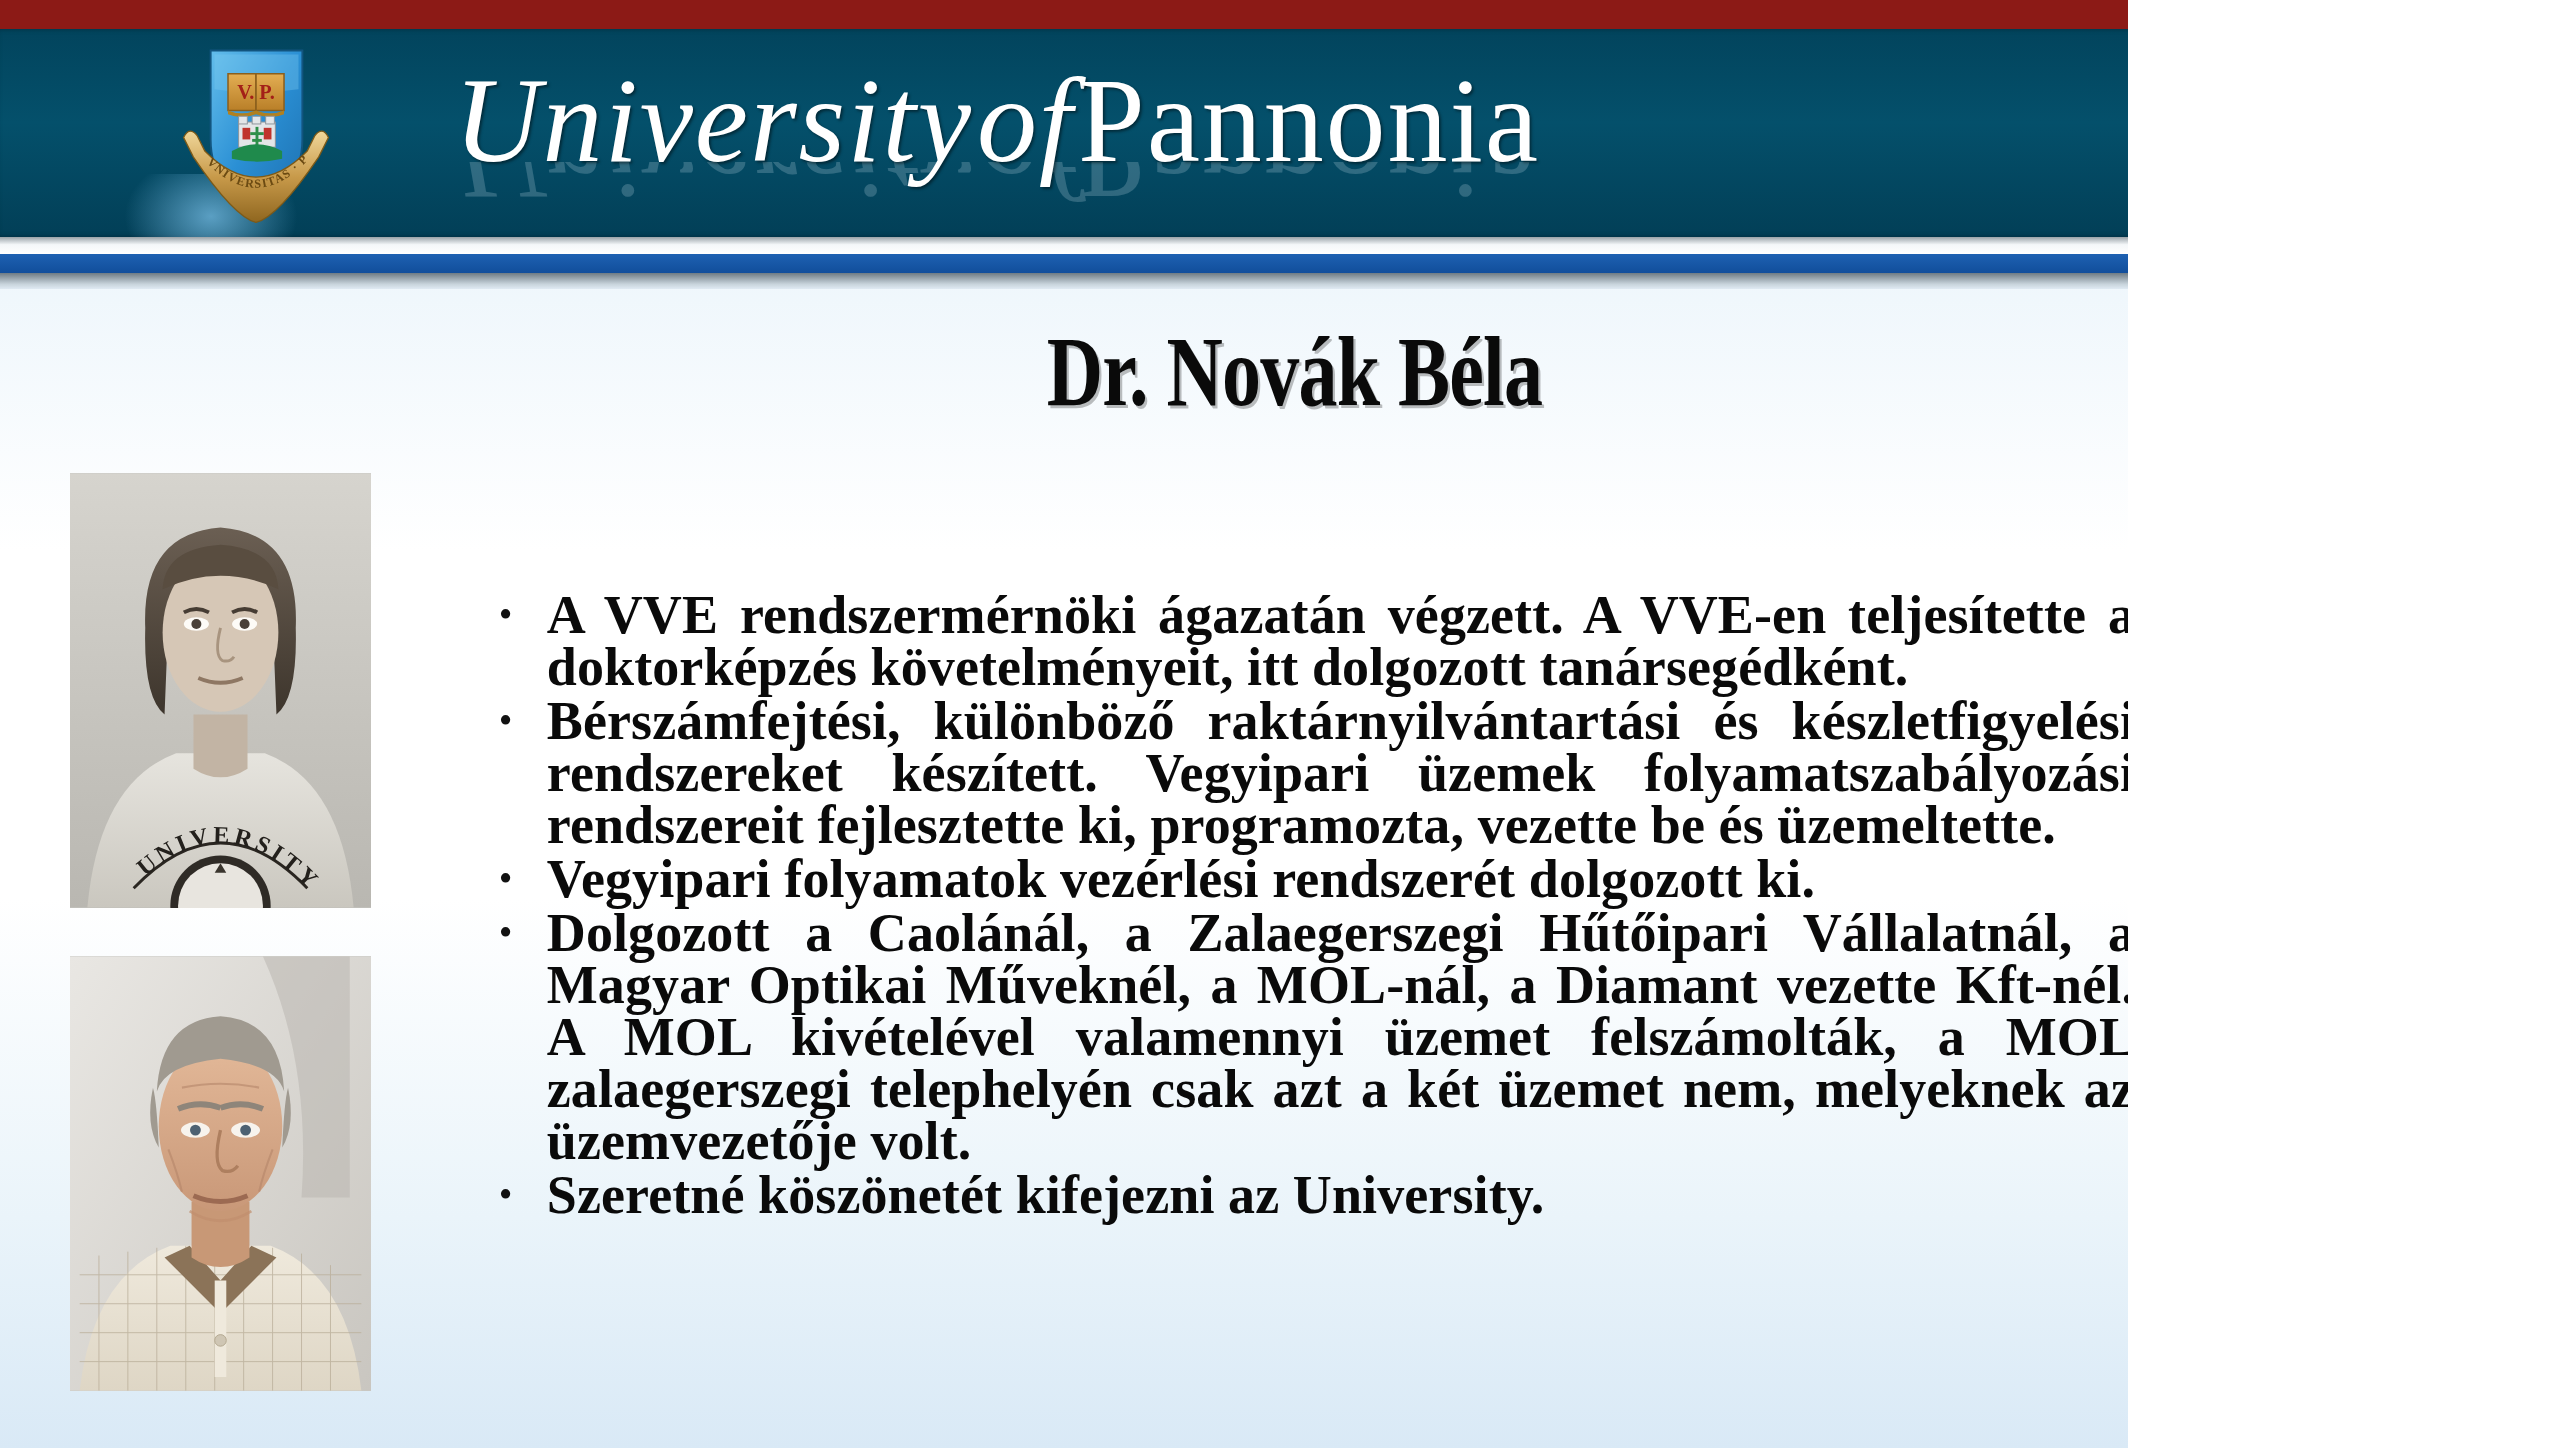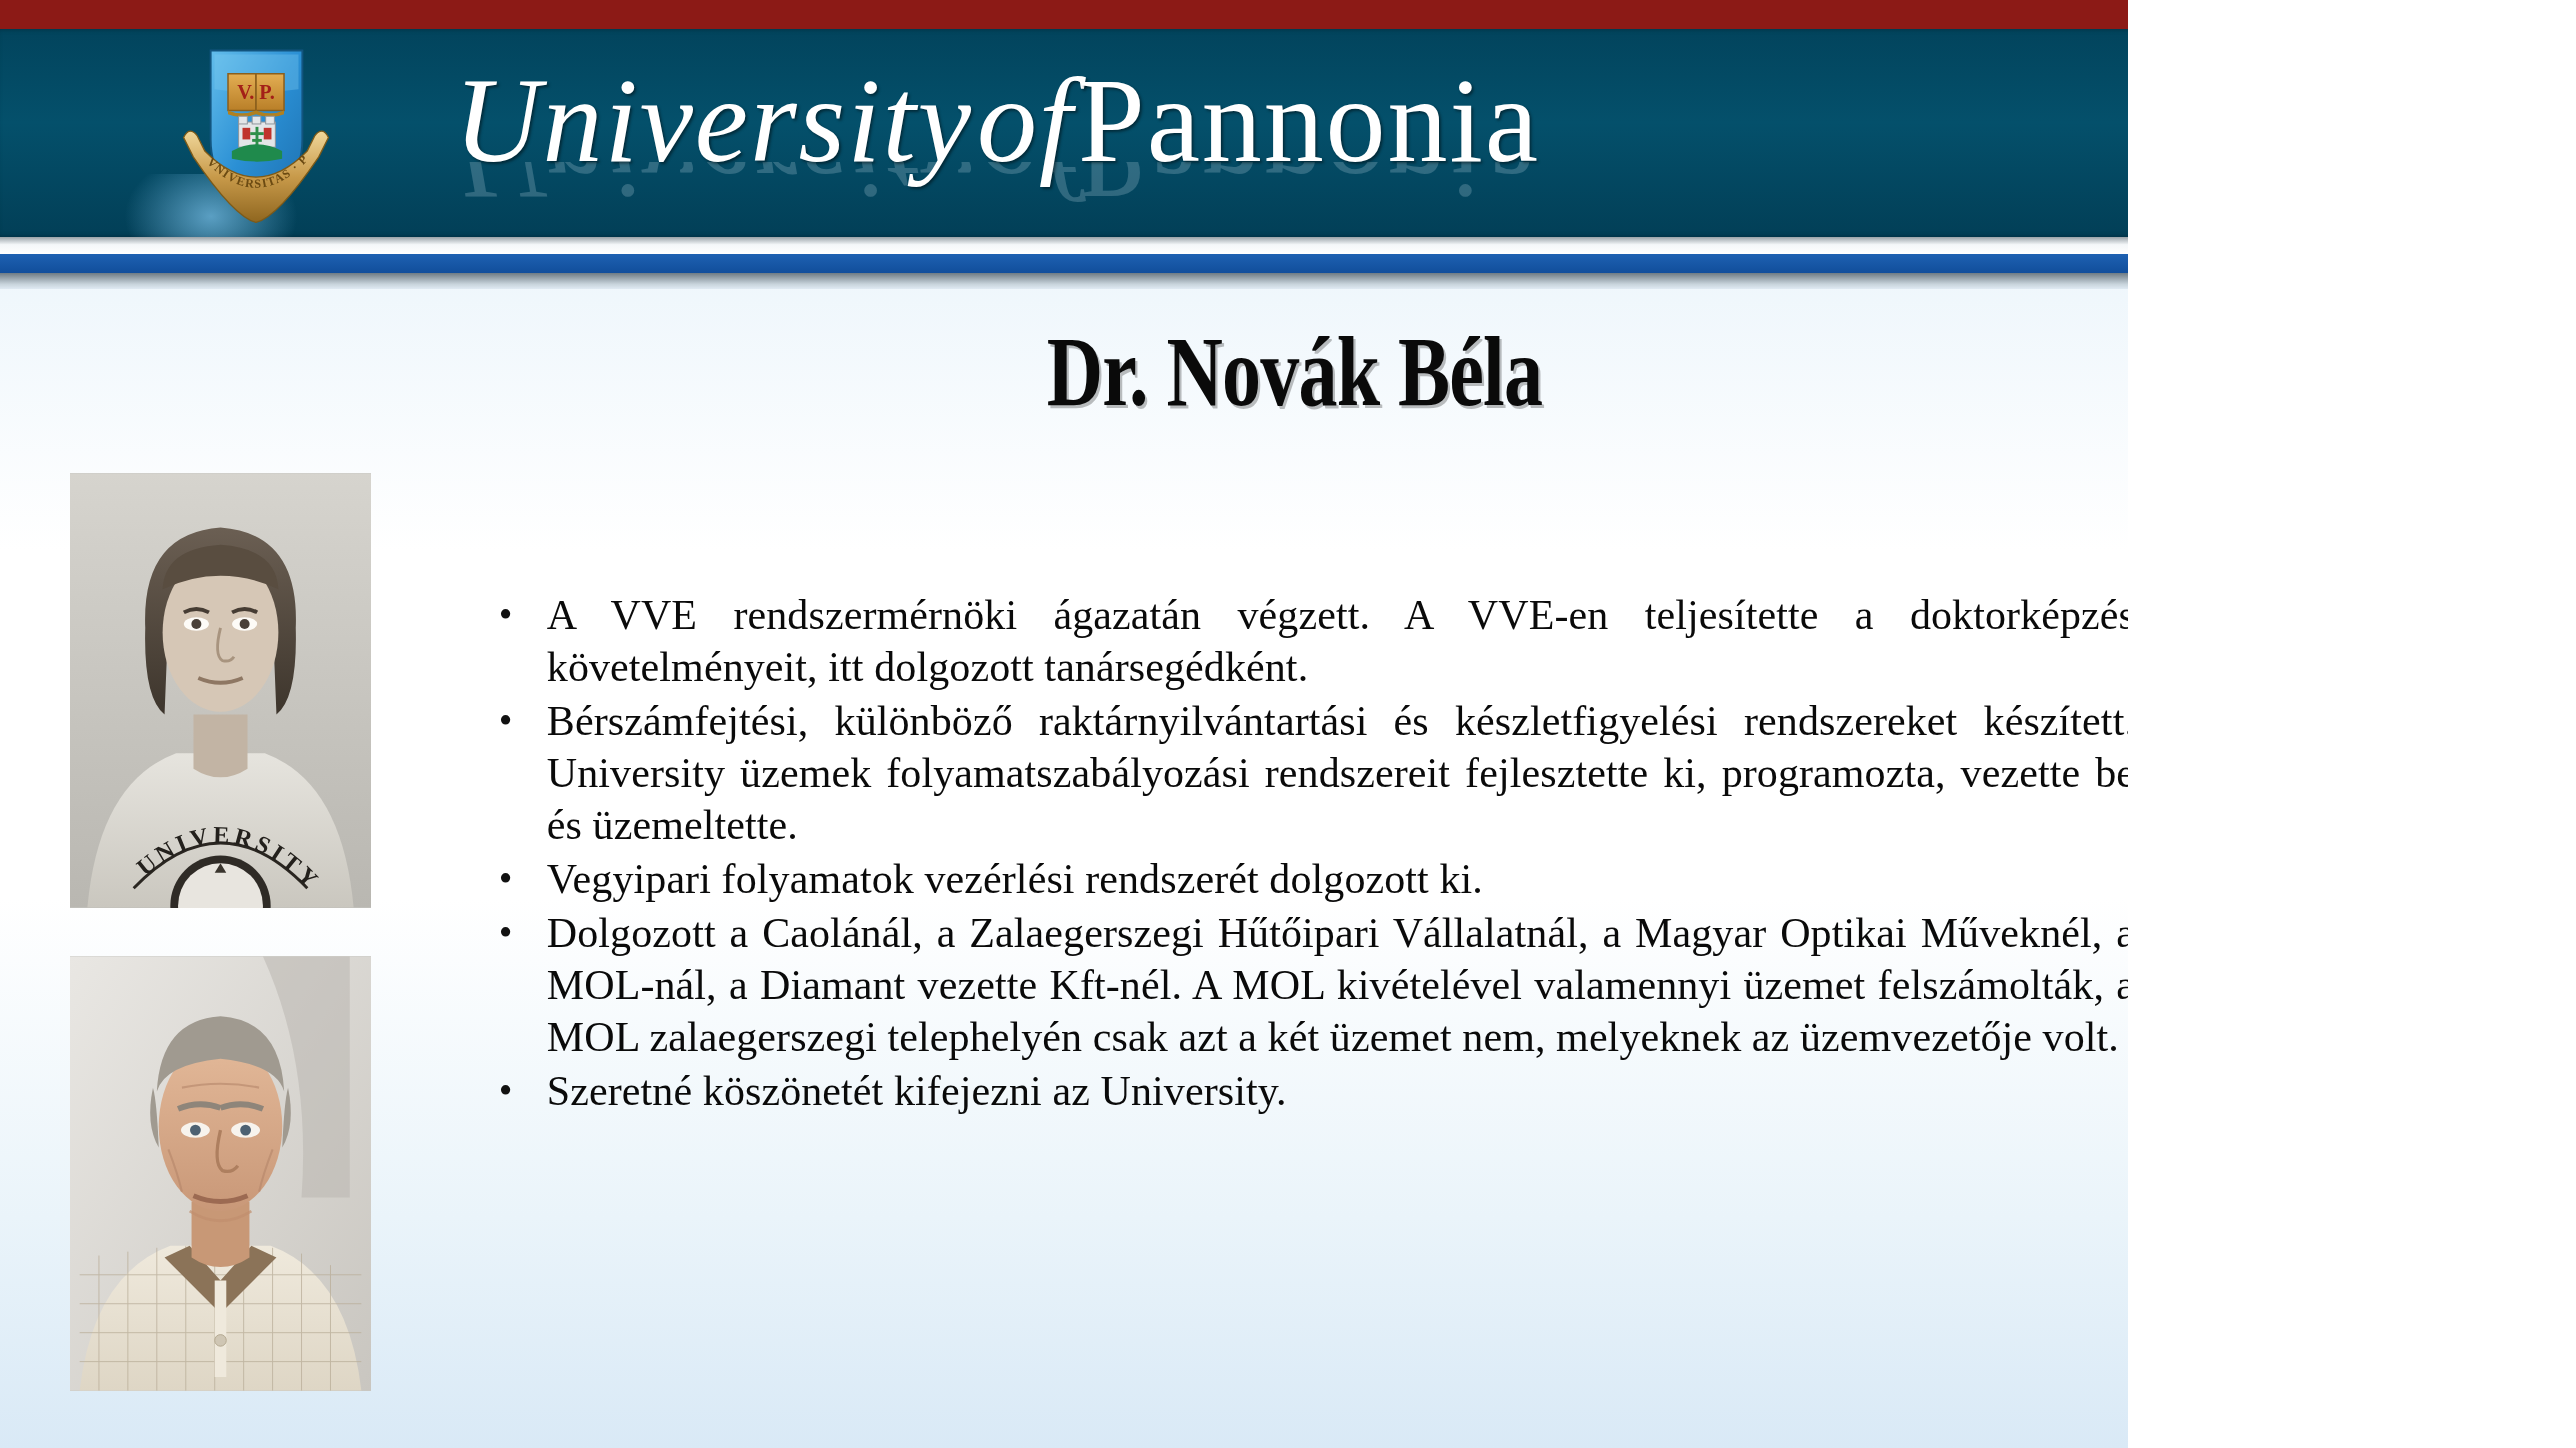--- a/index.html
+++ b/index.html
@@ -56,22 +56,22 @@
   
   .photo{position:absolute;overflow:hidden;background:#c9c9c5;}
   .photo1{left:70px;top:473px;width:301px;height:435px;}
   .photo2{left:70px;top:956px;width:301px;height:435px;}
 
   
   .body-text{position:absolute;left:493px;top:589px;width:1642px;}
   .bullet{display:flex;align-items:flex-start;margin:0 0 1.9px 0;}
   .bullet .dot{flex:0 0 48px;font-size:39px;line-height:52px;color:#111;text-align:left;
     padding-left:5.8px;}
-  .bullet .txt{flex:1 1 auto;font-family:"Liberation Serif",serif;font-weight:normal;
-    font-size:42px;line-height:52px;color:#0a0a0a;text-align:justify;
+  .bullet .txt{flex:1 1 auto;font-family:"Liberation Serif",serif;font-weight:bold;
+    font-size:54px;line-height:52px;color:#0a0a0a;text-align:justify;
     text-justify:inter-word;letter-spacing:0.1px;}
 
   
   .faclogo{position:absolute;left:2241px;top:1196px;width:212px;height:212px;
     background:#fff;border-radius:17.4px;}
   .faclogo-refl{position:absolute;left:2241px;top:1402px;width:212px;height:46px;
     overflow:hidden;opacity:.22;transform:scaleY(-1);}
   .corner-red{position:absolute;left:2490px;top:1402px;width:86px;height:46px;background:#8c1a16;}
 </style>
 </head>
@@ -265,21 +265,21 @@
 
   <div class="body-text">
 
     <div class="bullet">
       <div class="dot">•</div>
       <div class="txt">A VVE rendszermérnöki ágazatán végzett. A VVE-en teljesítette a doktorképzés követelményeit, itt dolgozott tanársegédként.</div>
     </div>
 
     <div class="bullet">
       <div class="dot">•</div>
-      <div class="txt">Bérszámfejtési, különböző raktárnyilvántartási és készletfigyelési rendszereket készített. University üzemek folyamatszabályozási rendszereit fejlesztette ki, programozta, vezette be és üzemeltette.</div>
+      <div class="txt">Bérszámfejtési, különböző raktárnyilvántartási és készletfigyelési rendszereket készített. Vegyipari üzemek folyamatszabályozási rendszereit fejlesztette ki, programozta, vezette be és üzemeltette.</div>
     </div>
 
     <div class="bullet">
       <div class="dot">•</div>
       <div class="txt">Vegyipari folyamatok vezérlési rendszerét dolgozott ki.</div>
     </div>
 
     <div class="bullet">
       <div class="dot">•</div>
       <div class="txt">Dolgozott a Caolánál, a Zalaegerszegi Hűtőipari Vállalatnál, a Magyar Optikai Műveknél, a MOL-nál, a Diamant vezette Kft-nél. A MOL kivételével valamennyi üzemet felszámolták, a MOL zalaegerszegi telephelyén csak azt a két üzemet nem, melyeknek az üzemvezetője volt.</div>

